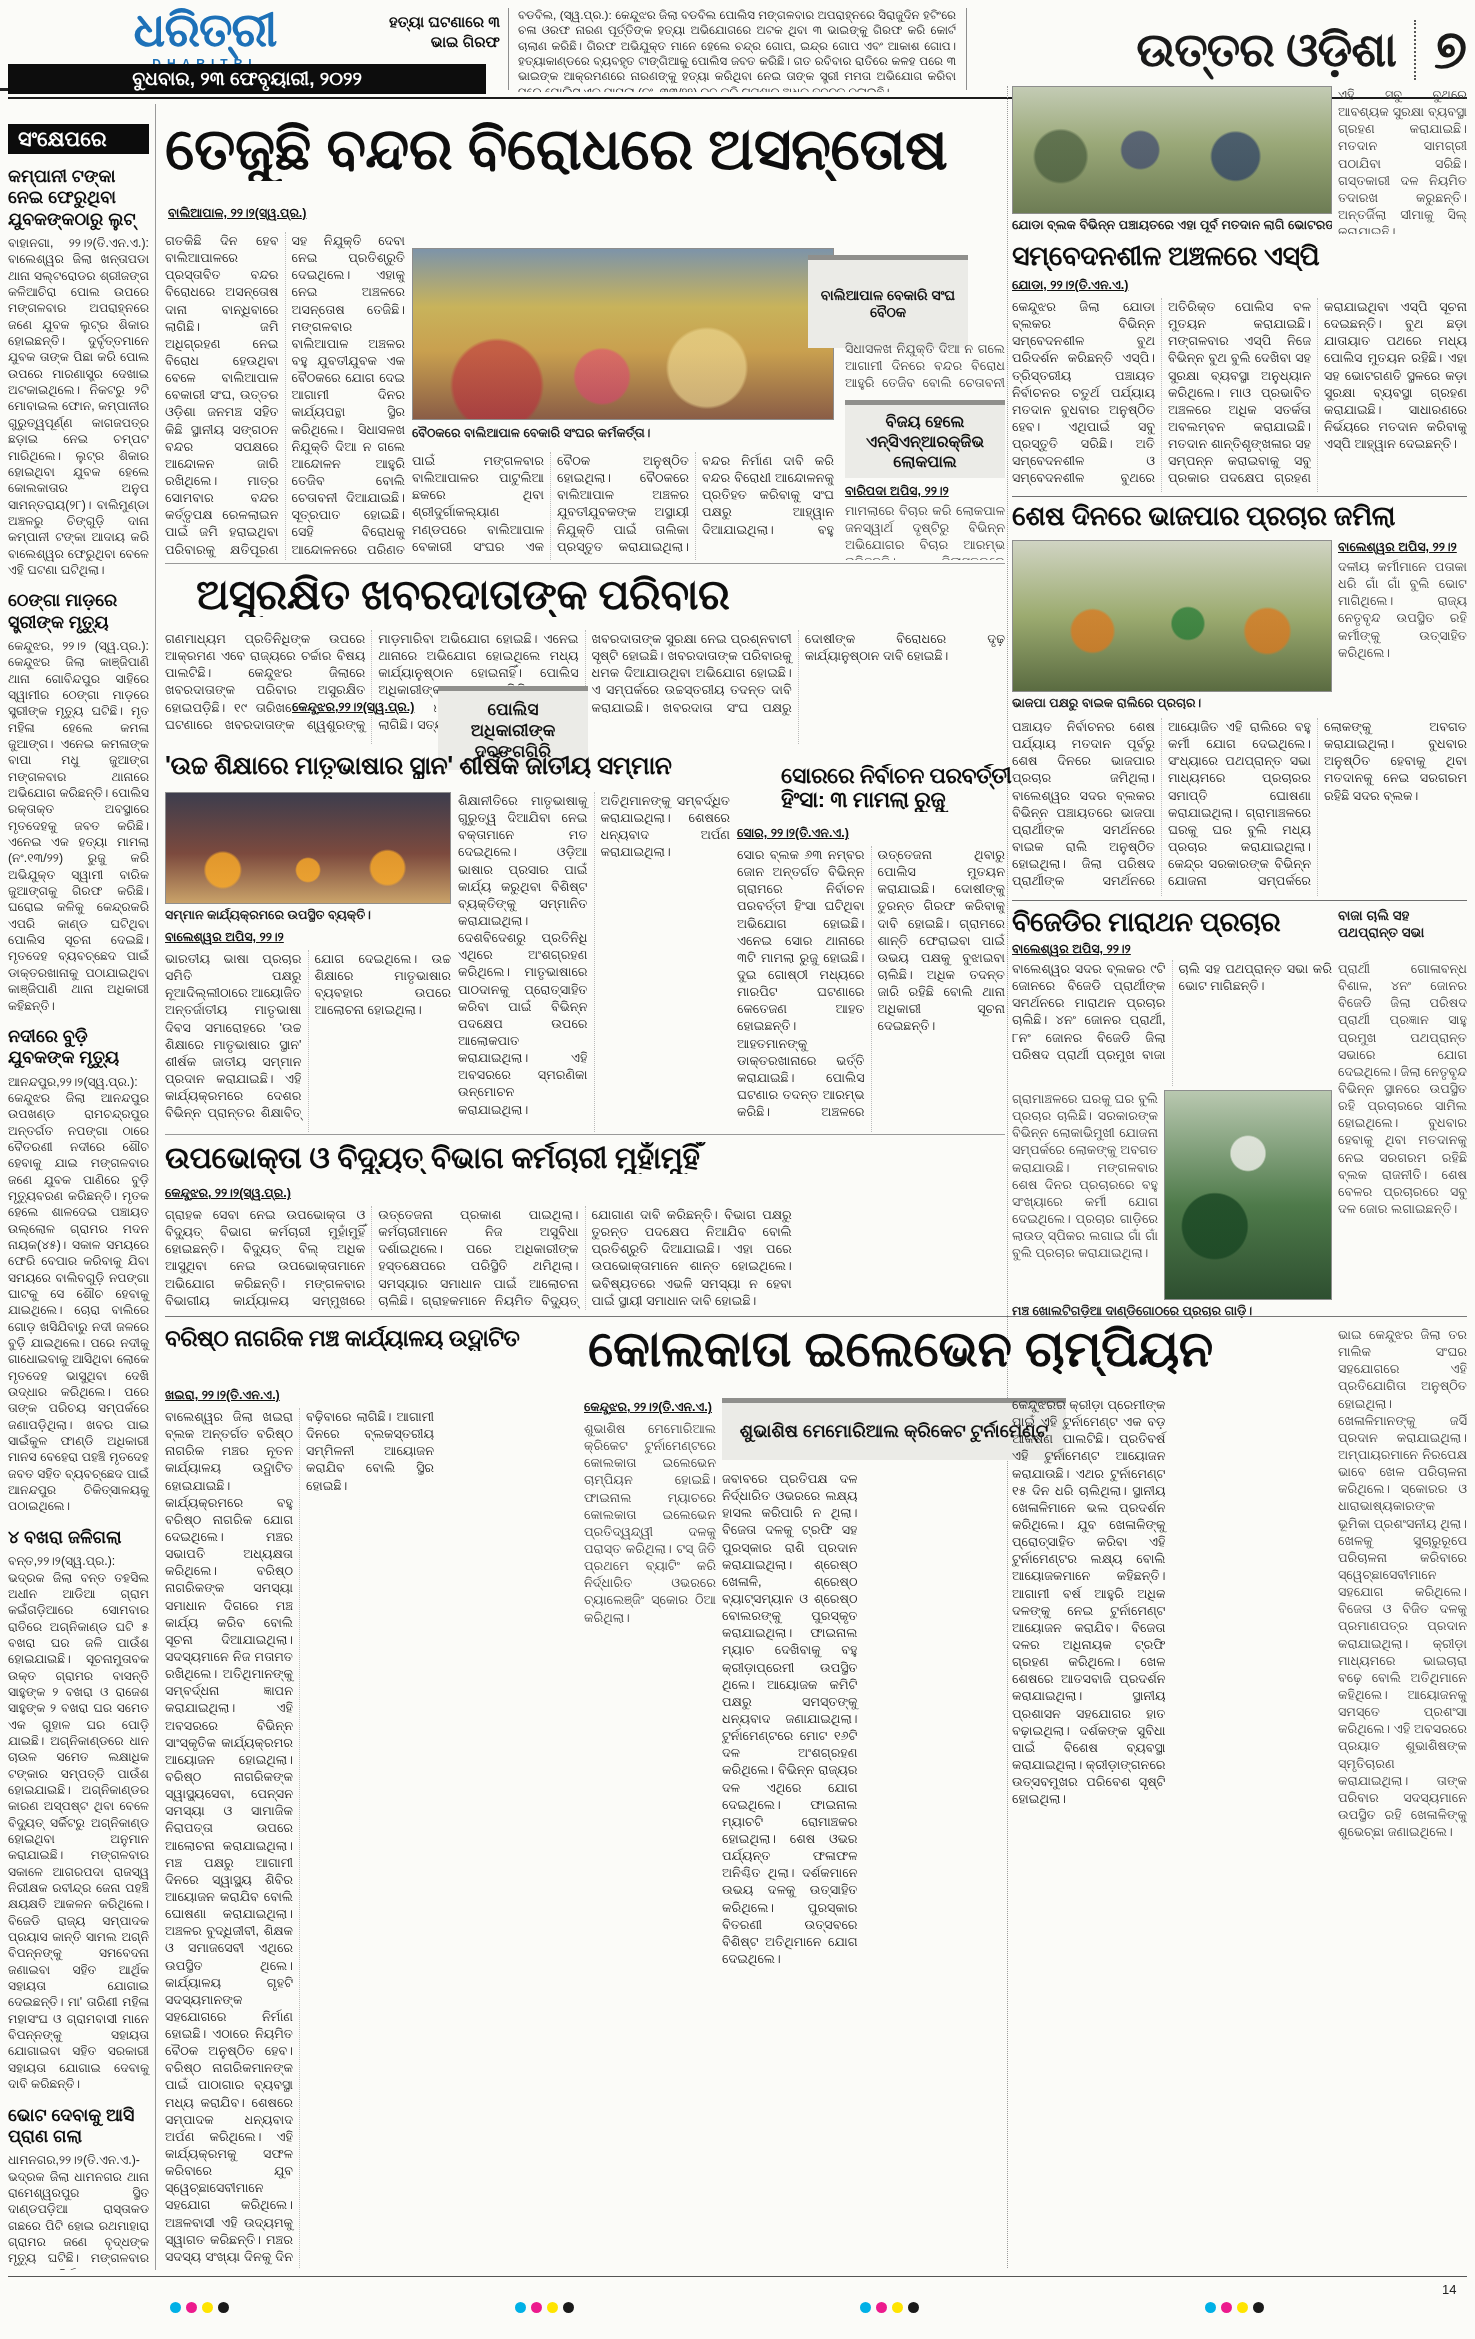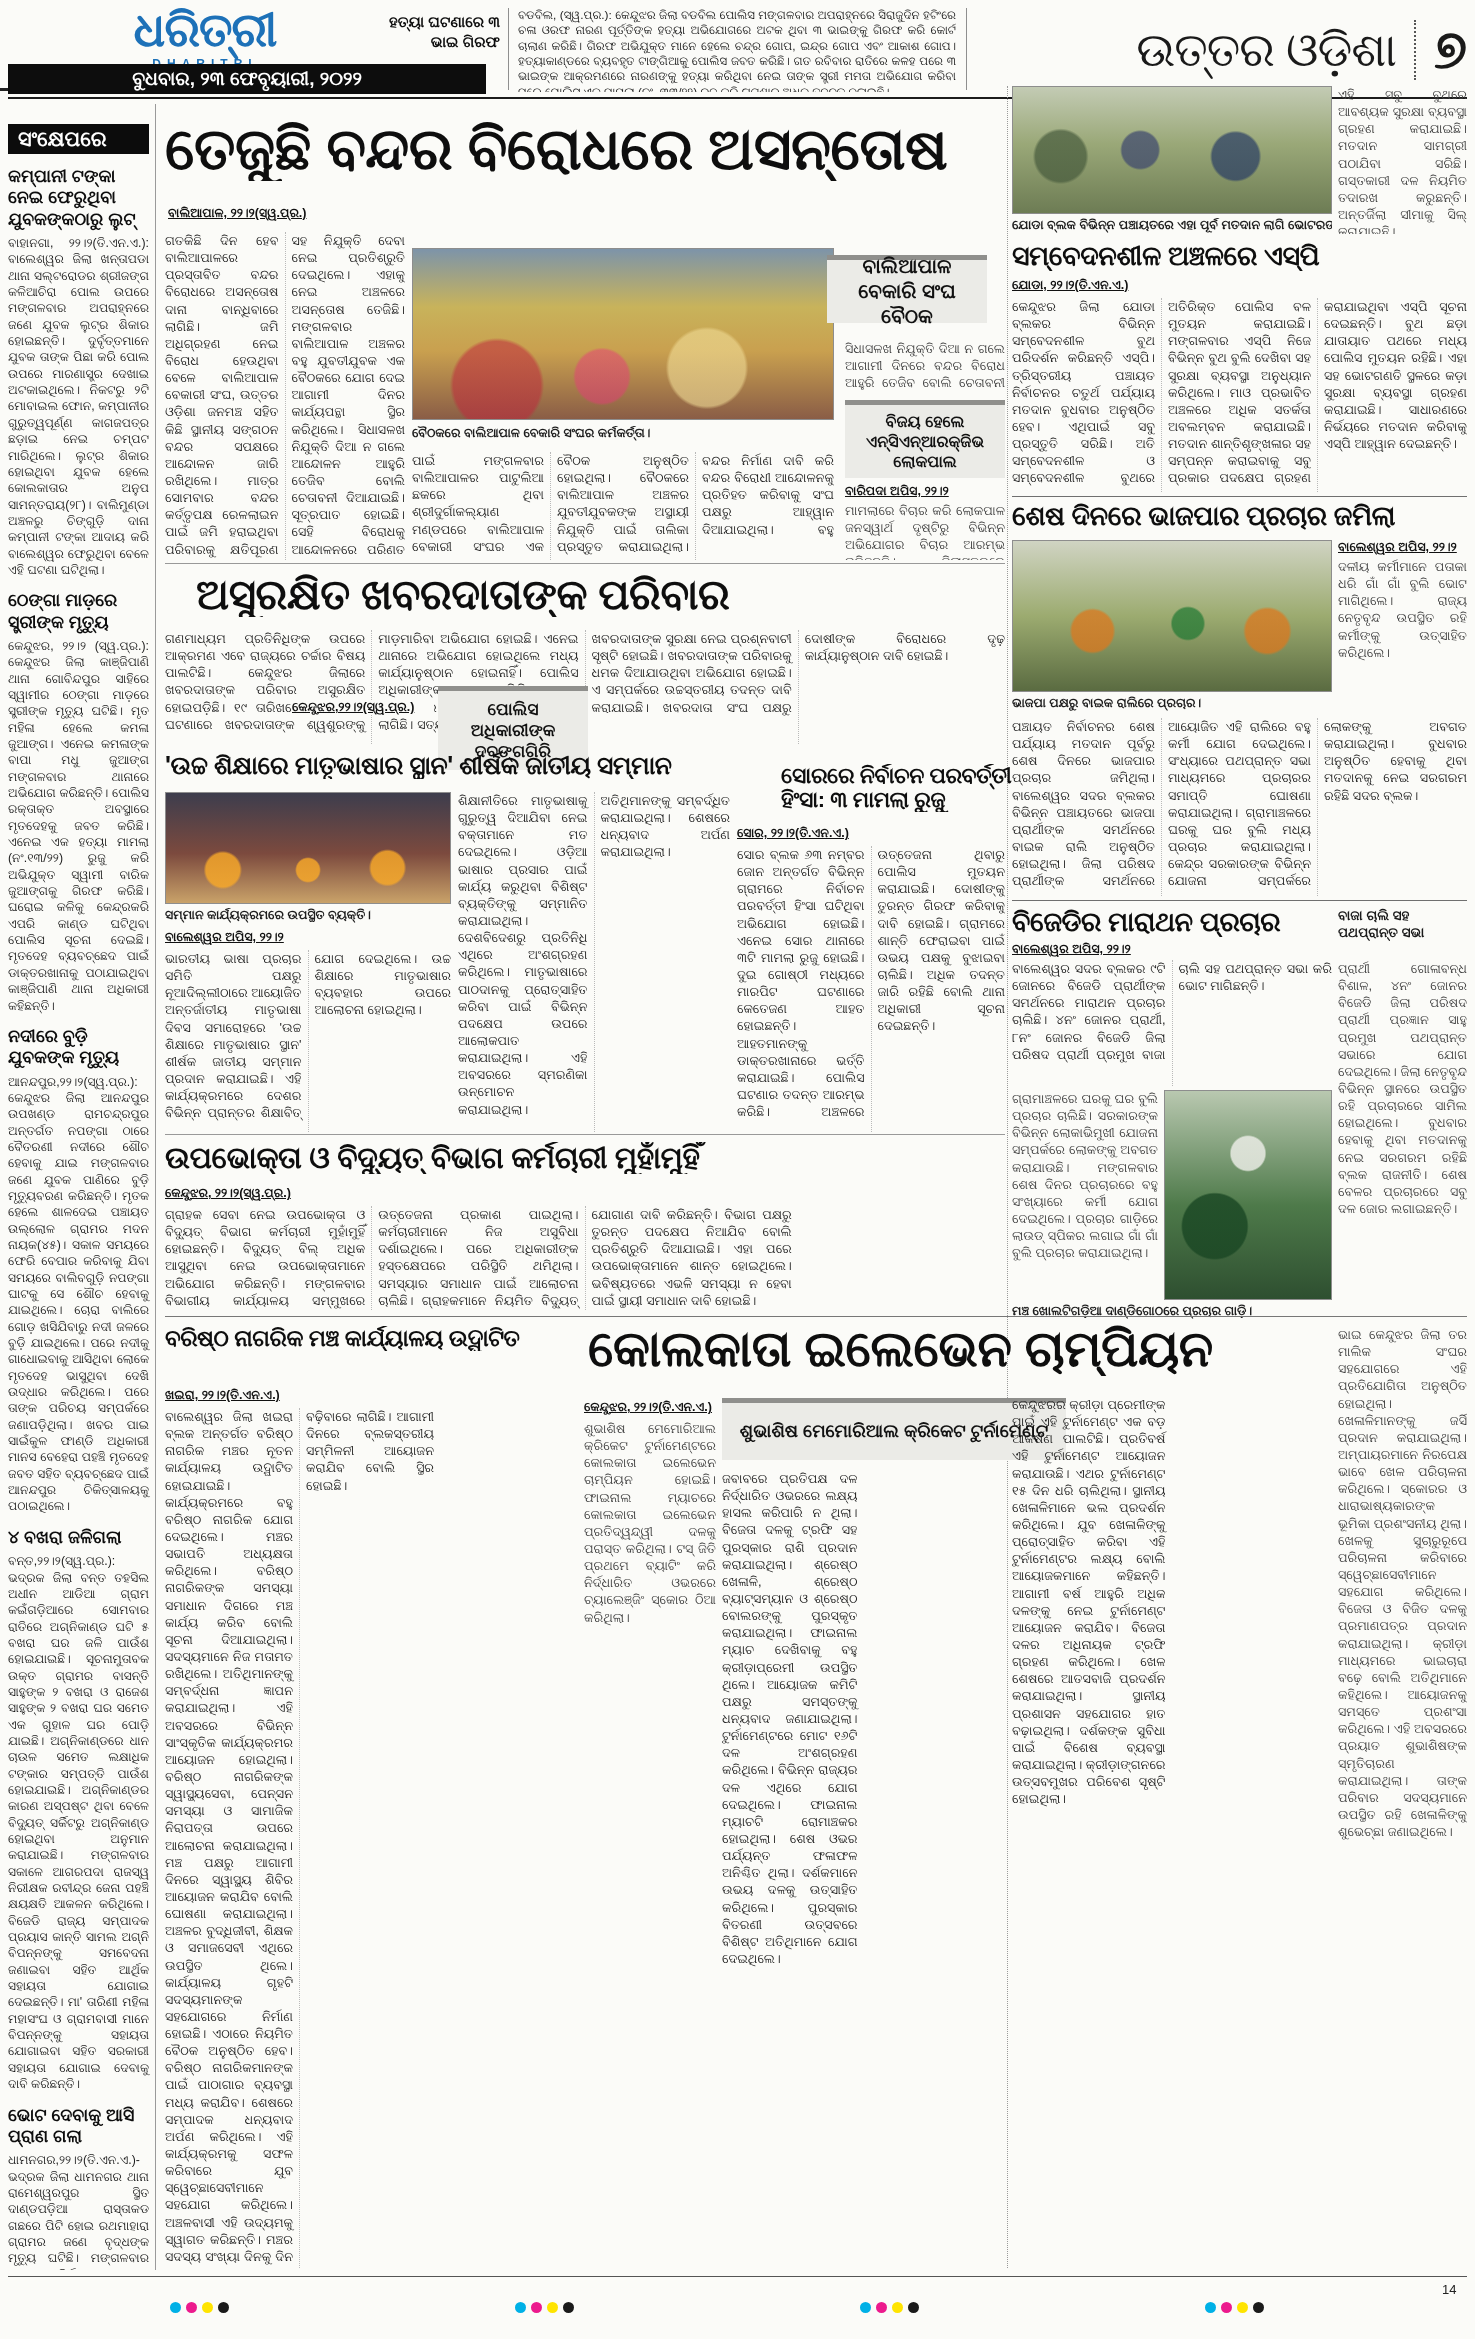--- a/index.html
+++ b/index.html
@@ -21,21 +21,21 @@
   .graybox{
     background:#ebebe7;border-top:5px solid #8f8f8c;text-align:center;font-weight:700;color:#111;
     display:flex;align-items:center;justify-content:center;padding:4px 8px;line-height:1.25;
   }
   .photo{border:1px solid #8d8d8d;}
   .logo-odia{color:#1d71b8;font-size:47px;font-weight:700;line-height:1;letter-spacing:-1px;}
   .logo-latin{color:#1d71b8;font-size:12px;font-weight:700;letter-spacing:6px;margin-top:4px;}
   .datebar{background:#0d0d0d;color:#ffffff;font-weight:700;font-size:19px;display:flex;align-items:center;justify-content:center;}
   .topbrief-title{font-weight:700;font-size:15px;text-align:right;line-height:1.3;color:#0d0d0d;}
   .topbrief-text{font-size:11.8px;line-height:1.3;text-align:justify;overflow:hidden;}
-  .section-title{font-size:47px;font-weight:400;letter-spacing:-1px;white-space:nowrap;}
+  .section-title{font-size:47px;font-weight:700;letter-spacing:-1px;white-space:nowrap;}
   .section-page{font-size:54px;font-weight:700;}
   .vdots{border-left:2px dotted #555;}
   .vline{border-left:1px solid #8f8f8f;}
   .hline{border-top:1px solid #6f6f6f;}
   .sb-head{background:#0c0c0c;color:#fff;font-size:21px;font-weight:700;display:flex;align-items:center;padding:3px 10px;}
   .sb-title{font-weight:700;font-size:17.5px;line-height:1.22;margin:12px 0 5px 0;color:#0d0d0d;}
   .sb-body{font-size:12.3px;line-height:1.33;text-align:justify;color:#1c1c1c;}
   .dot{width:11px;height:11px;border-radius:50%;display:inline-block;margin-right:5px;vertical-align:middle;}
   .dot-c{background:#00b0e6;} .dot-m{background:#ec1a8d;} .dot-y{background:#ffe400;} .dot-k{background:#1a1a1a;}
   .pagefoot{font-size:13px;color:#222;}
@@ -92,21 +92,21 @@
 <div class="abs body-text" style="left:165px;top:232px;width:240px;height:328px;column-count:2;">ଗତକିଛି ଦିନ ହେବ ବାଲିଆପାଳରେ ପ୍ରସ୍ତାବିତ ବନ୍ଦର ବିରୋଧରେ ଅସନ୍ତୋଷ ଦାନା ବାନ୍ଧିବାରେ ଲାଗିଛି। ଜମି ଅଧିଗ୍ରହଣ ନେଇ ବିରୋଧ ହେଉଥିବା ବେଳେ ବାଲିଆପାଳ ବେକାରୀ ସଂଘ, ଉତ୍ତର ଓଡ଼ିଶା ଜନମଞ୍ଚ ସହିତ କିଛି ସ୍ଥାନୀୟ ସଙ୍ଗଠନ ବନ୍ଦର ସପକ୍ଷରେ ଆନ୍ଦୋଳନ ଜାରି ରଖିଥିଲେ। ମାତ୍ର ସୋମବାର ବନ୍ଦର କର୍ତ୍ତୃପକ୍ଷ ରେଳଲାଇନ ପାଇଁ ଜମି ହରାଇଥିବା ପରିବାରକୁ କ୍ଷତିପୂରଣ ସହ ନିଯୁକ୍ତି ଦେବା ନେଇ ପ୍ରତିଶ୍ରୁତି ଦେଇଥିଲେ। ଏହାକୁ ନେଇ ଅଞ୍ଚଳରେ ଅସନ୍ତୋଷ ତେଜିଛି। ମଙ୍ଗଳବାର ବାଲିଆପାଳ ଅଞ୍ଚଳର ବହୁ ଯୁବତୀଯୁବକ ଏକ ବୈଠକରେ ଯୋଗ ଦେଇ ଆଗାମୀ ଦିନର କାର୍ଯ୍ୟପନ୍ଥା ସ୍ଥିର କରିଥିଲେ। ସିଧାସଳଖ ନିଯୁକ୍ତି ଦିଆ ନ ଗଲେ ଆନ୍ଦୋଳନ ଆହୁରି ତେଜିବ ବୋଲି ଚେତାବନୀ ଦିଆଯାଇଛି। ସୂତ୍ରପାତ ହୋଇଛି। ସେହି ବିରୋଧକୁ ଆନ୍ଦୋଳନରେ ପରିଣତ କରିବା ପାଇଁ ନିଷ୍ପତ୍ତି ନିଆଯାଇଛି।</div>
 
 <div class="abs photo" style="left:412px;top:248px;width:422px;height:172px;background:
   radial-gradient(circle at 20% 80%, rgba(190,40,60,0.55) 0 12%, transparent 13%),
   radial-gradient(circle at 45% 75%, rgba(230,60,120,0.5) 0 10%, transparent 11%),
   radial-gradient(circle at 70% 70%, rgba(240,220,150,0.6) 0 12%, transparent 13%),
   linear-gradient(180deg,#7d94a9 0%,#c8b35b 34%,#c9a04f 60%,#8a5d46 100%);"></div>
 <div class="abs caption" style="left:412px;top:426px;width:422px;">ବୈଠକରେ ବାଲିଆପାଳ ବେକାରି ସଂଘର କର୍ମକର୍ତ୍ତା।</div>
 <div class="abs body-text" style="left:412px;top:452px;width:422px;height:108px;column-count:3;">ପାଇଁ ମଙ୍ଗଳବାର ବାଲିଆପାଳର ପାଟୁଲିଆ ଛକରେ ଥିବା ଶ୍ରୀଦୁର୍ଗାକଲ୍ୟାଣ ମଣ୍ଡପରେ ବାଲିଆପାଳ ବେକାରୀ ସଂଘର ଏକ ବୈଠକ ଅନୁଷ୍ଠିତ ହୋଇଥିଲା। ବୈଠକରେ ବାଲିଆପାଳ ଅଞ୍ଚଳର ଯୁବତୀଯୁବକଙ୍କ ଅସ୍ଥାୟୀ ନିଯୁକ୍ତି ପାଇଁ ତାଲିକା ପ୍ରସ୍ତୁତ କରାଯାଇଥିଲା। ବନ୍ଦର ନିର୍ମାଣ ଦାବି କରି ବନ୍ଦର ବିରୋଧୀ ଆନ୍ଦୋଳନକୁ ପ୍ରତିହତ କରିବାକୁ ସଂଘ ପକ୍ଷରୁ ଆହ୍ୱାନ ଦିଆଯାଇଥିଲା। ବହୁ ଯୁବତୀଯୁବକ ନିଯୁକ୍ତି ପାଇଁ ତାଲିକାଭୁକ୍ତ ହୋଇଥିଲେ।</div>
 
-<div class="abs graybox" style="left:827px;top:255px;width:160px;height:68px;font-size:20px;">ବାଲିଆପାଳ ବେକାରି ସଂଘ ବୈଠକ</div>
+<div class="abs graybox" style="left:808px;top:255px;width:160px;height:93px;font-size:14px;">ବାଲିଆପାଳ ବେକାରି ସଂଘ ବୈଠକ</div>
 <div class="abs single-col" style="left:845px;top:340px;width:160px;height:54px;">ସିଧାସଳଖ ନିଯୁକ୍ତି ଦିଆ ନ ଗଲେ ଆଗାମୀ ଦିନରେ ବନ୍ଦର ବିରୋଧ ଆହୁରି ତେଜିବ ବୋଲି ଚେତାବନୀ ଦେବେ ସଂଘ ସଦସ୍ୟ।</div>
 <div class="abs graybox" style="left:845px;top:400px;width:160px;height:78px;font-size:16px;">ବିଜୟ ହେଲେ ଏନ୍ସିଏନ୍ଆରକ୍ଜିଭ ଲୋକପାଲ</div>
 <div class="abs dateline" style="left:845px;top:484px;width:160px;">ବାରିପଦା ଅପିସ, ୨୨।୨</div>
 <div class="abs single-col" style="left:845px;top:502px;width:160px;height:58px;">ମାମଲାରେ ବିଚାର କରି ଲୋକପାଳ ଜନସ୍ୱାର୍ଥ ଦୃଷ୍ଟିରୁ ବିଭିନ୍ନ ଅଭିଯୋଗର ବିଚାର ଆରମ୍ଭ କରିଛନ୍ତି। ଜିଲାସ୍ତରରେ ଅଭିଯୋଗ ଗ୍ରହଣ କରାଯିବ ବୋଲି ସୂଚନା ମିଳିଛି।</div>
 
 <div class="abs" style="left:1007px;top:86px;width:0;height:2182px;border-left:1px dotted #9a9a9a;"></div>
 
 <div class="abs photo" style="left:1012px;top:86px;width:320px;height:128px;background:
   radial-gradient(circle at 15% 55%, rgba(70,90,60,0.7) 0 9%, transparent 10%),
   radial-gradient(circle at 40% 50%, rgba(60,70,110,0.7) 0 9%, transparent 10%),

